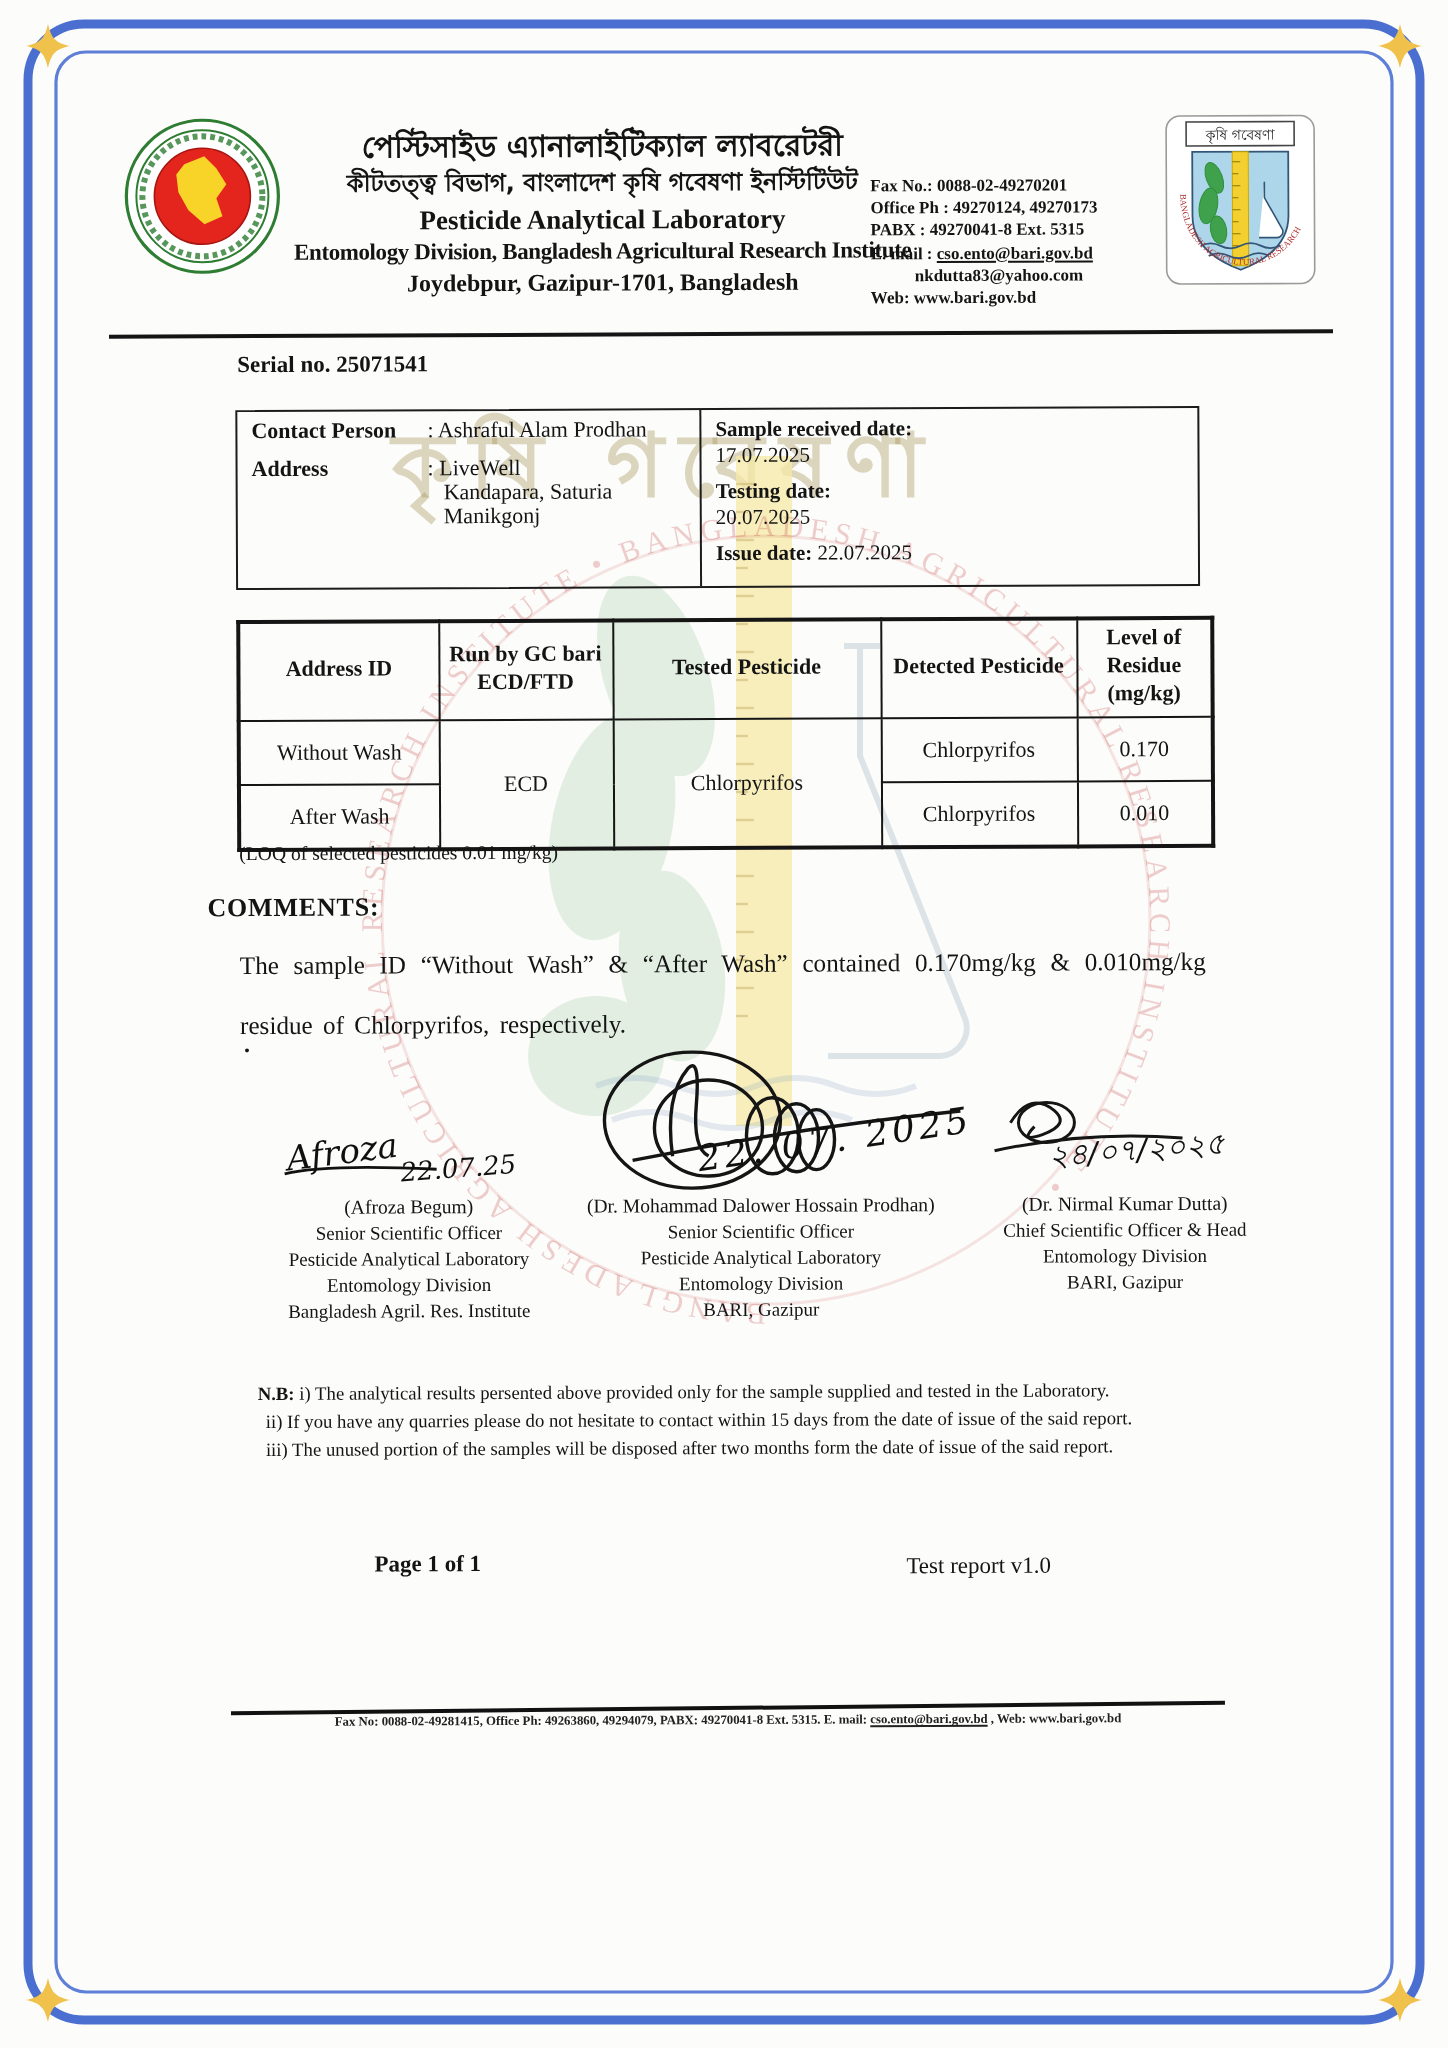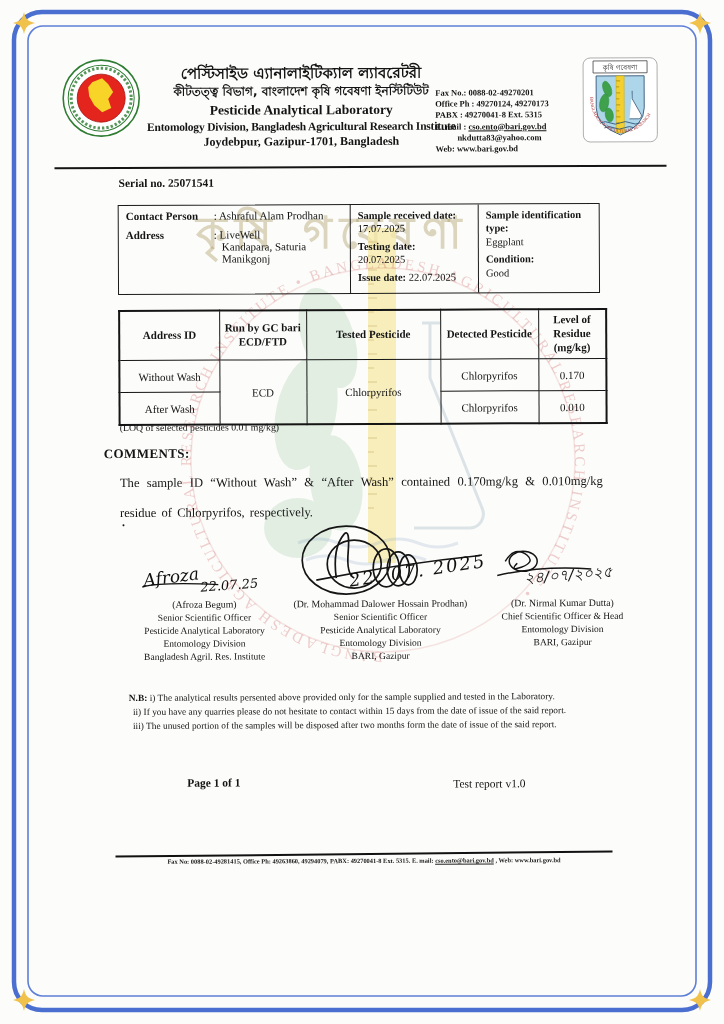--- a/index.html
+++ b/index.html
@@ -225,27 +225,20 @@
       </div>
       <div class="info-cell cell-dates">
         <div class="lbl">Sample received date:</div>
         <div>17.07.2025</div>
         <div class="lbl mt4">Testing date:</div>
         <div>20.07.2025</div>
         <div class="mt4">
           <span class="lbl">Issue date:</span>
           <span>22.07.2025</span>
         </div>
-      </div>
-      <div class="info-cell cell-ident">
-        <div class="lbl">Sample identification</div>
-        <div class="lbl">type:</div>
-        <div>Eggplant</div>
-        <div class="lbl mt4">Condition:</div>
-        <div>Good</div>
       </div>
     </div>
 
     <table class="res-table">
       <colgroup>
           <col style="width:100px">
           <col style="width:87px">
           <col style="width:134px">
           <col style="width:98px">
           <col style="width:68px">

